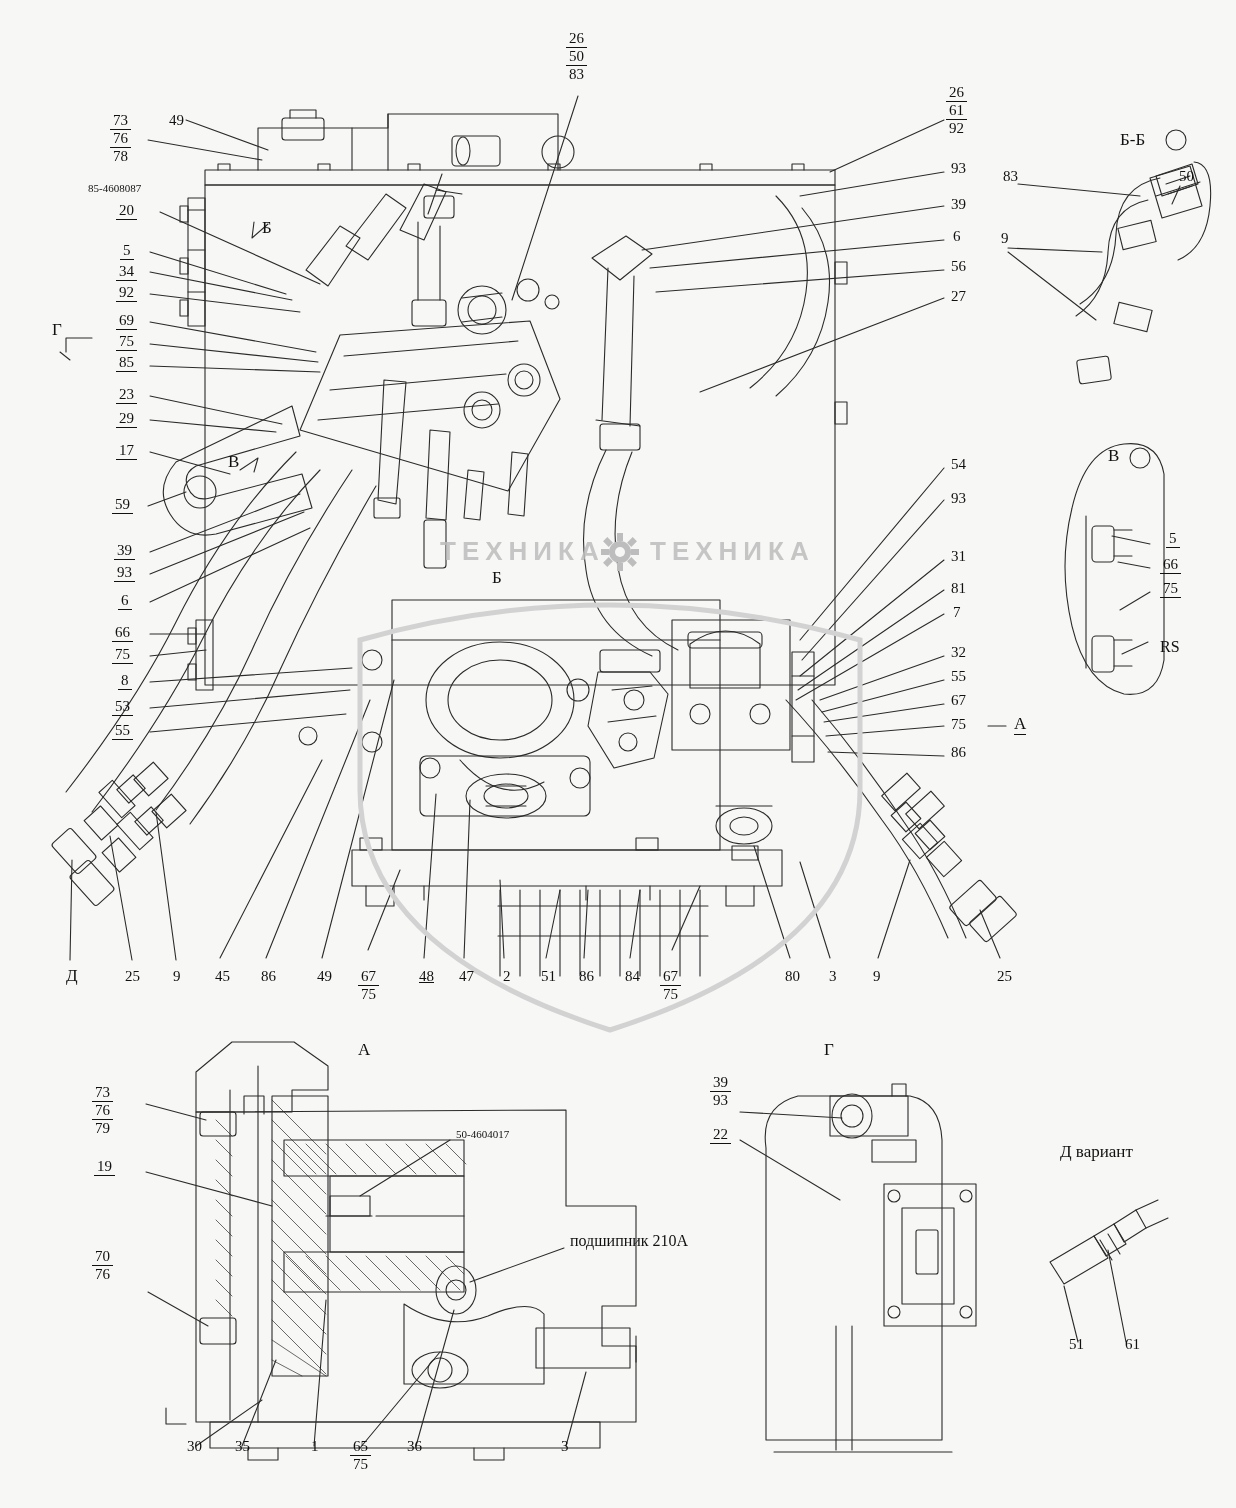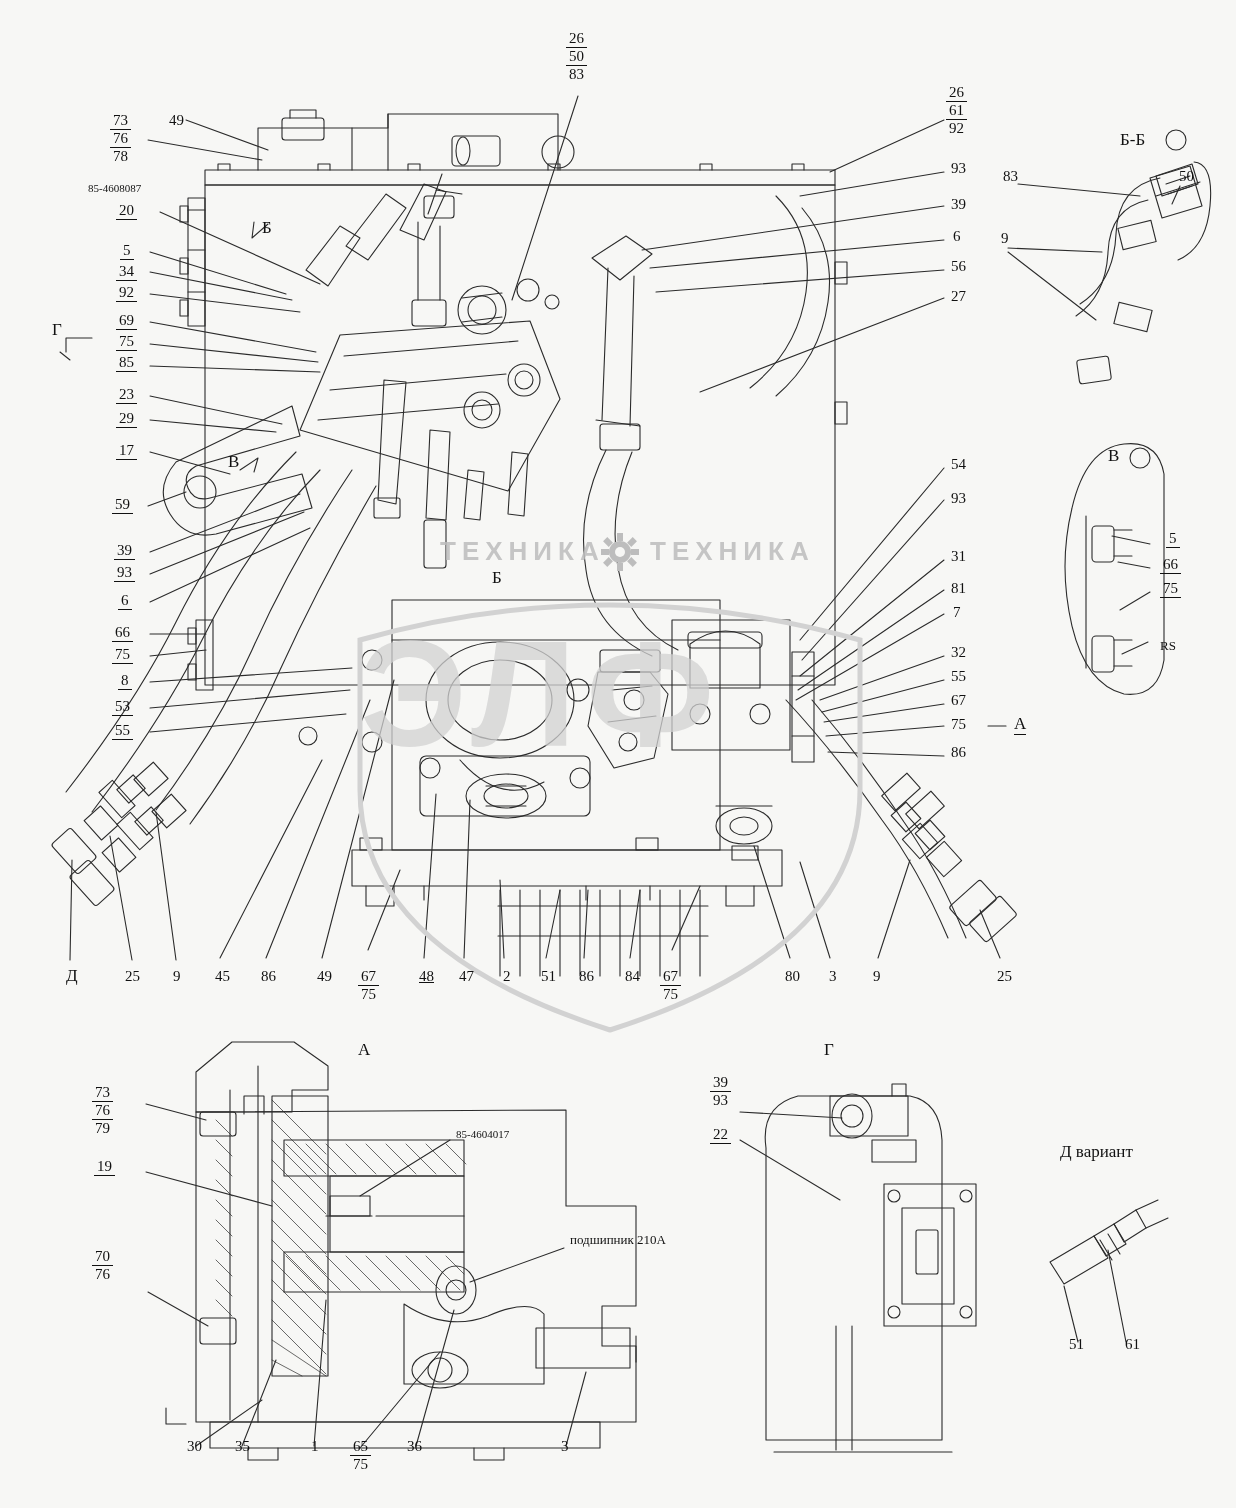--- a/index.html
+++ b/index.html
@@ -19,21 +19,21 @@
     font-size:15px;
     line-height:17px;
     text-align:center;
     color:#111;
     white-space:nowrap;
   }
   .cal span{display:block;padding:0 3px;}
   .cal.stack span + span{border-top:1px solid #111;}
   .cal.under span{border-bottom:1px solid #111;}
   .plain{position:absolute;font-size:15px;color:#111;white-space:nowrap;}
-  .small{font-size:13px;}
+  .small{font-size:16px;}
   .sec{position:absolute;font-size:17px;color:#111;white-space:nowrap;}
   .code{position:absolute;font-size:11px;color:#111;white-space:nowrap;font-family:"Liberation Serif",serif;}
   .wm{
     position:absolute;
     color:#bdbdbd;
     opacity:.85;
     font-family:"Liberation Sans", sans-serif;
     letter-spacing:6px;
     font-weight:bold;
   }
@@ -393,21 +393,20 @@
       <rect x="29" y="6" width="6" height="8" transform="rotate(45 32 10)"></rect>
       <rect x="5" y="26" width="6" height="8" transform="rotate(45 8 30)"></rect>
       <rect x="29" y="26" width="6" height="8" transform="rotate(-45 32 30)"></rect>
     </g>
       </g>
     <circle cx="20" cy="20" r="5" fill="#f7f7f5"></circle>
   </svg>
   <svg style="position:absolute;left:340px;top:580px;width:540px;height:460px;" viewBox="0 0 540 460">
     <path d="M20,60 q250,-70 500,0 l0,150 q0,160 -250,240 q-250,-80 -250,-240 z" fill="none" stroke="#d2d2d2" stroke-width="5"></path>
   </svg>
-  <div class="wmbig" style="left:360px;top:608px;">ЭЛФ</div>
 
   <div class="cal stack" style="left:566px;top:30px;">
     <span>26</span>
     <span>50</span>
     <span>83</span>
   </div>
   <div class="cal" style="left:166px;top:112px;">
     <span>49</span>
   </div>
 
@@ -617,21 +616,21 @@
     <span>76</span>
     <span>79</span>
   </div>
   <div class="cal under" style="left:94px;top:1158px;">
       <span>19</span>
     </div>
   <div class="cal stack" style="left:92px;top:1248px;">
     <span>70</span>
     <span>76</span>
   </div>
-  <div class="code" style="left:456px;top:1128px;">85-4604017</div>
+  <div class="code" style="left:456px;top:1128px;">50-4604017</div>
   <div class="plain small" style="left:570px;top:1232px;">подшипник 210А</div>
   <div class="cal" style="left:184px;top:1438px;">
       <span>30</span>
     </div>
   <div class="cal" style="left:232px;top:1438px;">
       <span>35</span>
     </div>
   <div class="cal" style="left:308px;top:1438px;">
       <span>1</span>
     </div>

